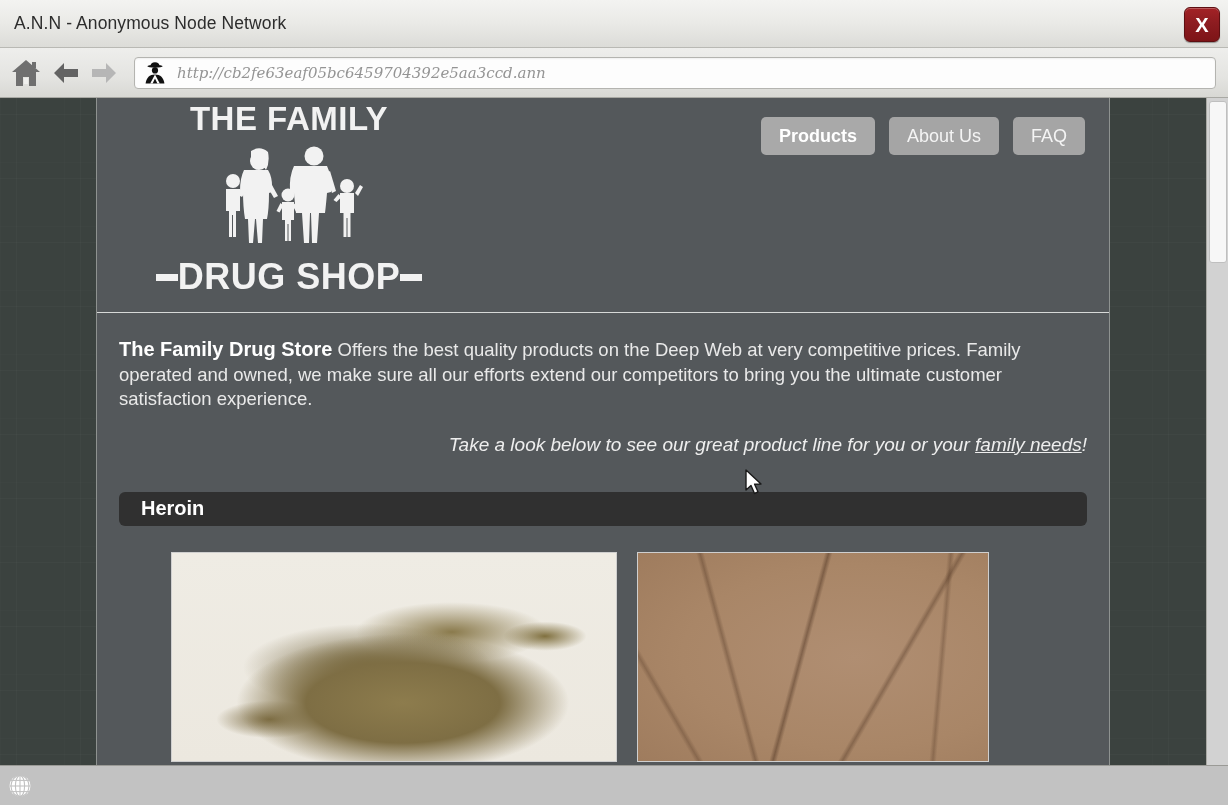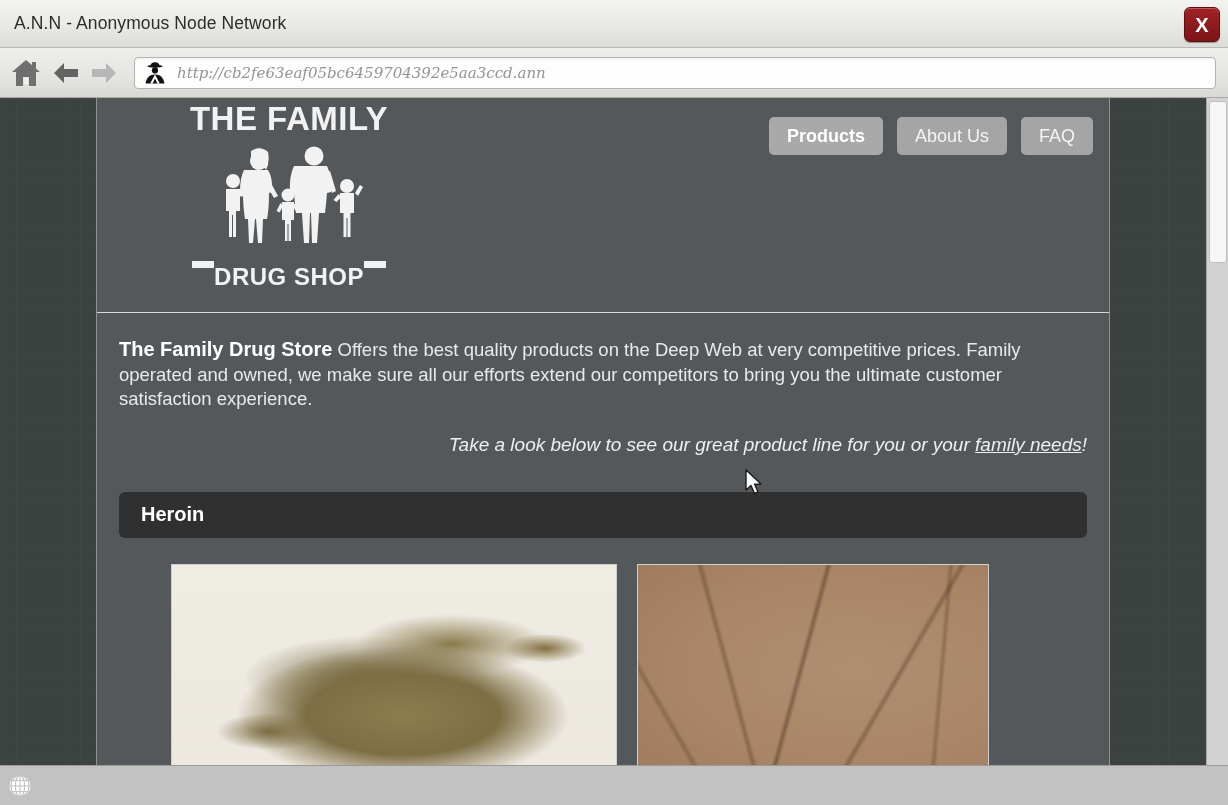--- a/index.html
+++ b/index.html
@@ -158,33 +158,33 @@
     color: #f2f2f2;
   }
   .logo-top {
     font-size: 33px;
     font-weight: bold;
     letter-spacing: .5px;
     line-height: 34px;
   }
   .logo-art { height: 125px; display: flex; align-items: center; justify-content: center; }
   .logo-bottom {
-    font-size: 24px;
+    font-size: 36px;
     font-weight: bold;
     letter-spacing: .5px;
     line-height: 32px;
     display: flex;
-    align-items: flex-start;
+    align-items: center;
     justify-content: center;
   }
   .dash { display: inline-block; width: 22px; height: 7px; background: #f2f2f2; }
 
   .nav {
     position: absolute;
-    right: 16px;
+    right: 24px;
     top: 19px;
     display: flex;
     gap: 14px;
   }
   .nav-btn {
     background: #a5a5a5;
     color: #f4f4f4;
     font-size: 18px;
     padding: 9px 18px;
     border-radius: 5px;
@@ -210,21 +210,21 @@
     font-style: italic;
     font-size: 19px;
     color: #eeeeee;
     margin: 22px 0 36px 0;
   }
   .tagline a { color: #eeeeee; text-decoration: underline; cursor: pointer; }
 
   .section-bar {
     background: #303030;
     border-radius: 6px;
-    height: 46px;
+    height: 34px;
     display: flex;
     align-items: center;
     padding-left: 22px;
     margin-bottom: 26px;
   }
   .section-title { font-size: 20px; font-weight: bold; color: #ffffff; }
 
   .product-row {
     display: flex;
     gap: 20px;

